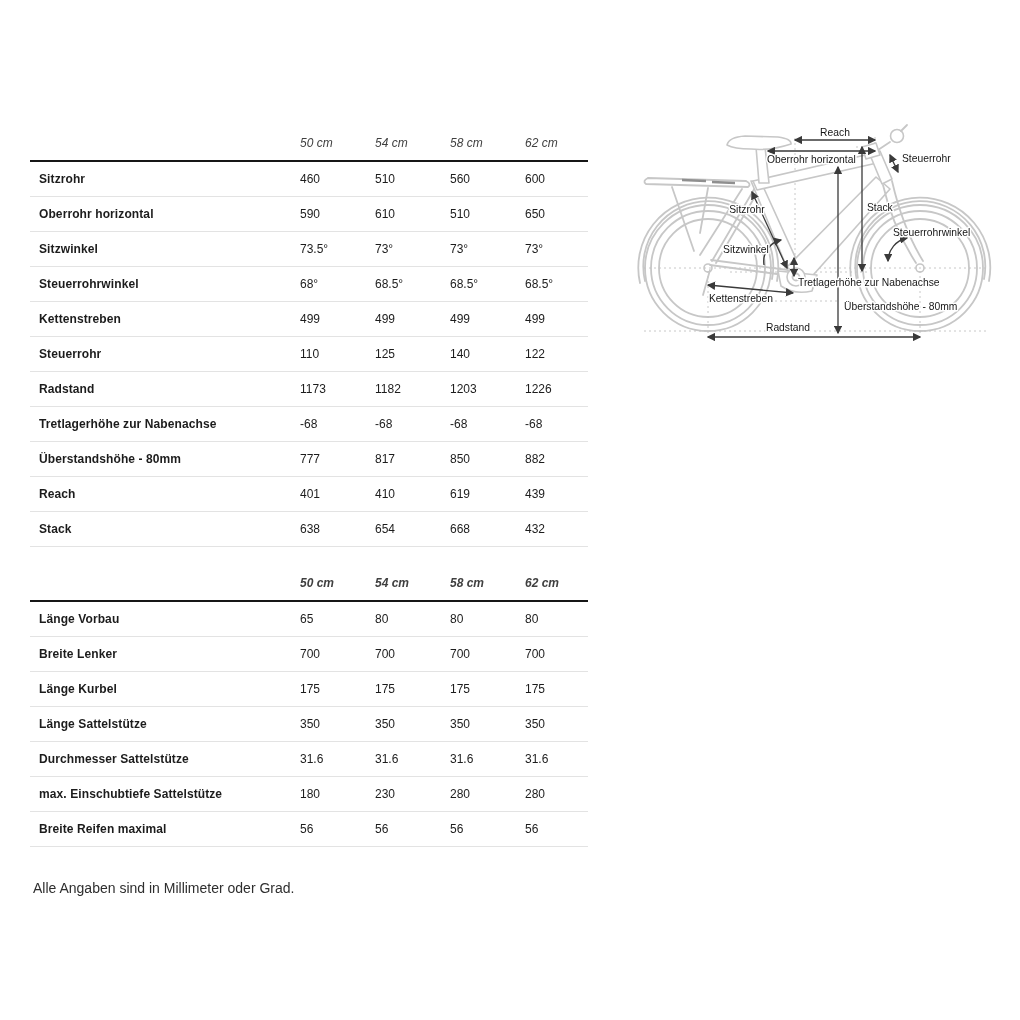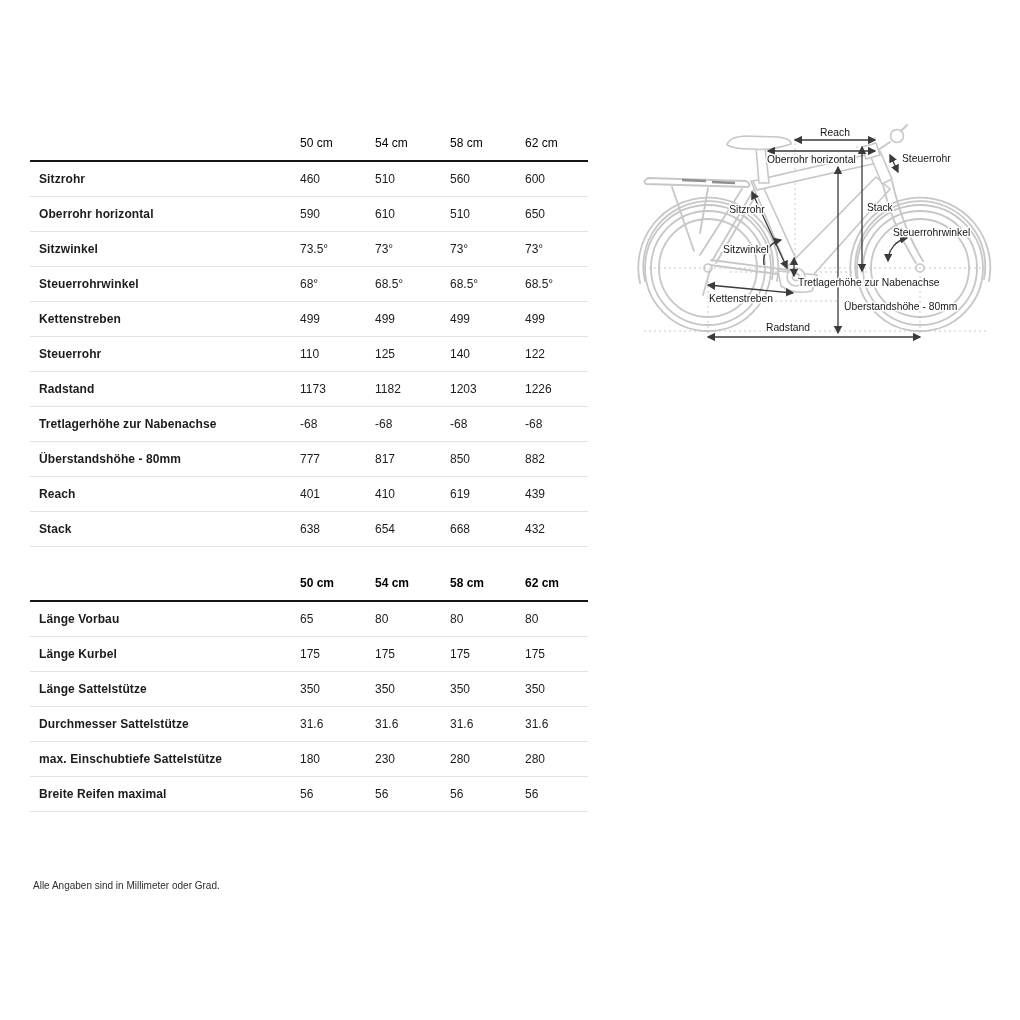--- a/index.html
+++ b/index.html
@@ -5,26 +5,26 @@
   html,body{margin:0;padding:0;background:#fff;}
   .page{position:relative;width:1020px;height:1020px;background:#fff;overflow:hidden;
         font-family:"Liberation Sans",sans-serif;color:#1c1c1c;}
   .spec-table{position:absolute;left:30px;border-collapse:collapse;table-layout:fixed;width:558px;}
   #table1{top:125px;}
   #table2{top:545px;}
   .spec-table col.c-label{width:270px;}
   .spec-table col.c-v{width:75px;}
   .spec-table col.c-last{width:63px;}
   .spec-table th{font-size:12px;font-weight:400;text-align:left;height:35px;padding:0;
-                 vertical-align:middle;border-bottom:2px solid #161616;color:#000000;}
+                 vertical-align:middle;border-bottom:2px solid #161616;color:#404040;font-style:italic;}
   #table2 th{font-weight:700;height:45px;vertical-align:bottom;padding-bottom:10px;}
   .spec-table td{font-size:12px;font-weight:400;text-align:left;height:34px;padding:0;
                  vertical-align:middle;border-bottom:1px solid #e3e3e3;}
   .spec-table td.rowlabel{font-weight:700;padding-left:9px;letter-spacing:0.1px;}
-  .footnote{position:absolute;left:33px;top:880px;font-size:10px;color:#2e2e2e;}
+  .footnote{position:absolute;left:33px;top:880px;font-size:14px;color:#2e2e2e;}
   .diagram{position:absolute;left:630px;top:105px;}
   .bike{stroke:#c7c7c7;stroke-width:1.8;fill:none;stroke-linecap:round;stroke-linejoin:round;}
   .bikefill{stroke:#c7c7c7;stroke-width:1.6;fill:#ffffff;stroke-linejoin:round;}
   .rackdark{stroke:#8f8f8f;stroke-width:2.6;fill:none;}
   .guide{stroke:#c2c2c2;stroke-width:0.9;fill:none;stroke-dasharray:2,3;}
   .arrow{stroke:#3a3a3a;stroke-width:1.3;fill:none;}
   .dlabel{font-family:"Liberation Sans",sans-serif;font-size:10.3px;fill:#161616;
           paint-order:stroke;stroke:#ffffff;stroke-width:3px;stroke-linejoin:round;}
 </style>
 </head>
@@ -147,20 +147,27 @@
           <th>62 cm</th>
         </tr>
       </thead>
     <tbody>
         <tr>
           <td class="rowlabel">Länge Vorbau</td>
           <td>65</td>
           <td>80</td>
           <td>80</td>
           <td>80</td>
+        </tr>
+        <tr>
+          <td class="rowlabel">Breite Lenker</td>
+          <td>700</td>
+          <td>700</td>
+          <td>700</td>
+          <td>700</td>
         </tr>
         <tr>
           <td class="rowlabel">Länge Kurbel</td>
           <td>175</td>
           <td>175</td>
           <td>175</td>
           <td>175</td>
         </tr>
         <tr>
           <td class="rowlabel">Länge Sattelstütze</td>

